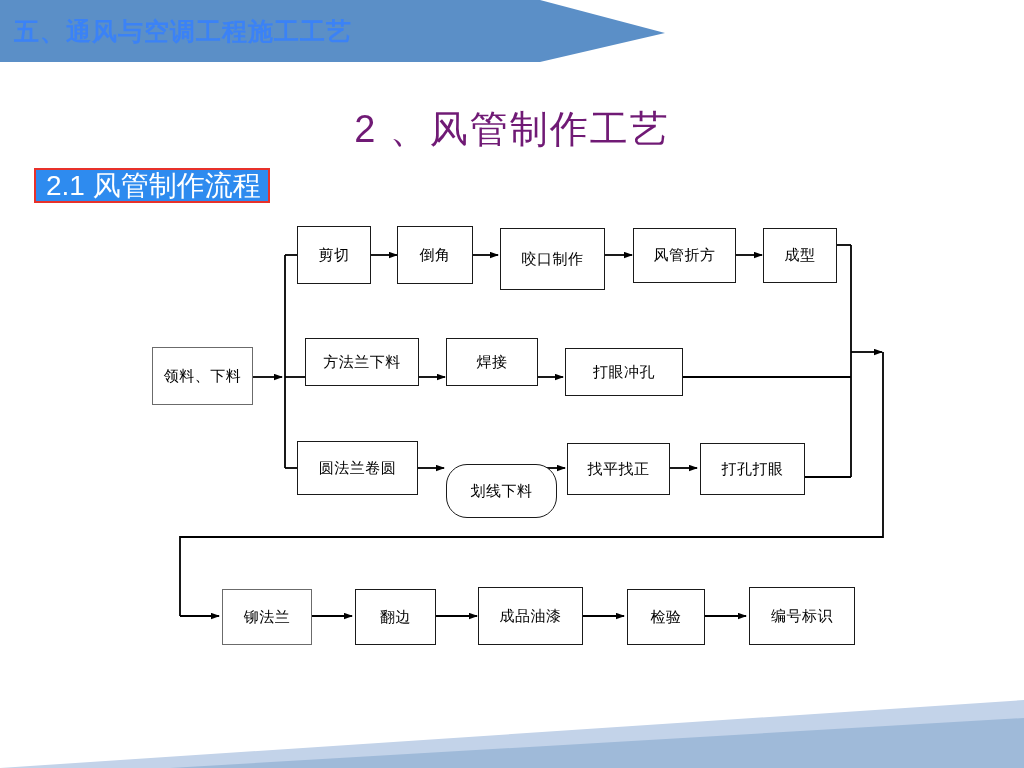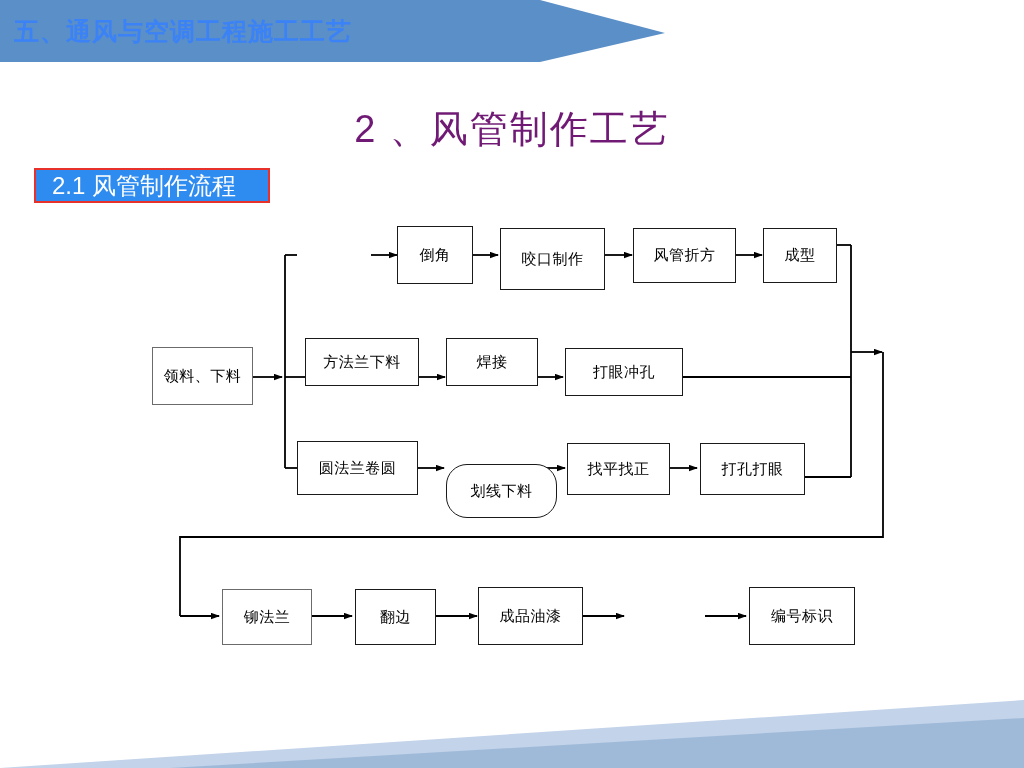--- a/index.html
+++ b/index.html
@@ -57,24 +57,24 @@
   #section-label {
     position: absolute;
     left: 34px;
     top: 168px;
     width: 236px;
     height: 35px;
     background: #2E8BEF;
     border: 2px solid #E8312A;
     box-sizing: border-box;
     color: #ffffff;
-    font-size: 24px;
+    font-size: 28px;
     line-height: 31px;
     text-align: left;
-    padding-left: 16px;
+    padding-left: 10px;
     white-space: nowrap;
   }
 
   
   #flowchart {
     position: absolute;
     left: 0;
     top: 0;
     width: 1024px;
     height: 768px;
@@ -171,36 +171,38 @@
 
       <line x1="312" y1="616" x2="352" y2="616" marker-end="url(#arrow)"></line>
       <line x1="436" y1="616" x2="477" y2="616" marker-end="url(#arrow)"></line>
       <line x1="583" y1="616" x2="624" y2="616" marker-end="url(#arrow)"></line>
       <line x1="705" y1="616" x2="746" y2="616" marker-end="url(#arrow)"></line>
     </g>
   </svg>
 
   <div class="node soft" style="left:152px; top:347px; width:101px; height:58px;">领料、下料</div>
 
+  <div class="node" style="left:297px; top:226px; width:74px; height:58px;">剪切</div>
   <div class="node" style="left:397px; top:226px; width:76px; height:58px;">倒角</div>
   <div class="node" style="left:500px; top:228px; width:105px; height:62px;">咬口制作</div>
   <div class="node" style="left:633px; top:228px; width:103px; height:55px;">风管折方</div>
   <div class="node" style="left:763px; top:228px; width:74px; height:55px;">成型</div>
 
   <div class="node" style="left:305px; top:338px; width:114px; height:48px;">方法兰下料</div>
   <div class="node" style="left:446px; top:338px; width:92px; height:48px;">焊接</div>
   <div class="node" style="left:565px; top:348px; width:118px; height:48px;">打眼冲孔</div>
 
   <div class="node" style="left:297px; top:441px; width:121px; height:54px;">圆法兰卷圆</div>
   <div class="node" style="left:446px; top:464px; width:111px; height:54px;border-radius:21px;">划线下料</div>
   <div class="node" style="left:567px; top:443px; width:103px; height:52px;">找平找正</div>
   <div class="node" style="left:700px; top:443px; width:105px; height:52px;">打孔打眼</div>
 
   <div class="node soft" style="left:222px; top:589px; width:90px; height:56px;">铆法兰</div>
   <div class="node" style="left:355px; top:589px; width:81px; height:56px;">翻边</div>
   <div class="node" style="left:478px; top:587px; width:105px; height:58px;">成品油漆</div>
+  <div class="node" style="left:627px; top:589px; width:78px; height:56px;">检验</div>
   <div class="node" style="left:749px; top:587px; width:106px; height:58px;">编号标识</div>
 </div>
 
 <svg id="deco" viewBox="0 0 1024 130" xmlns="http://www.w3.org/2000/svg">
   <polygon points="1024,62 1024,130 0,130" fill="#C3D3E9"></polygon>
   <polygon points="1024,80 1024,130 170,130" fill="#9FBAD9"></polygon>
 </svg>
 
 </body></html>

